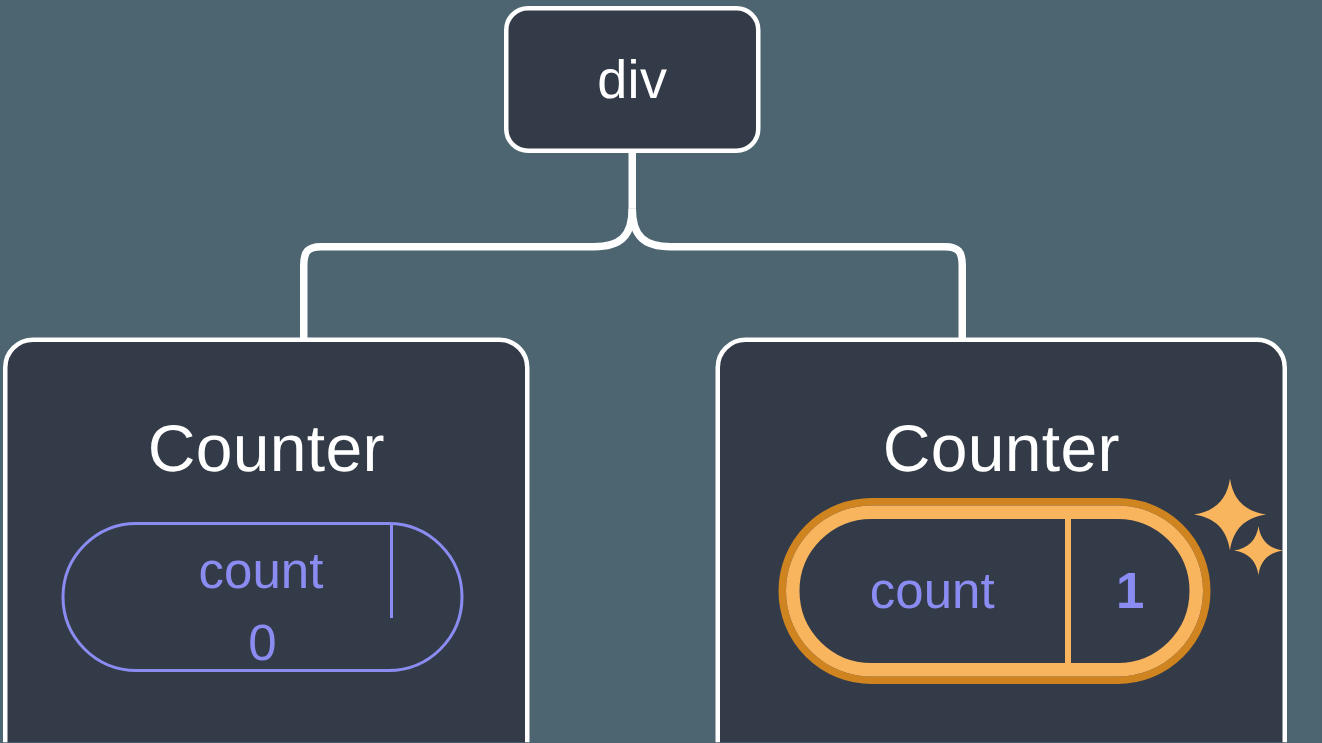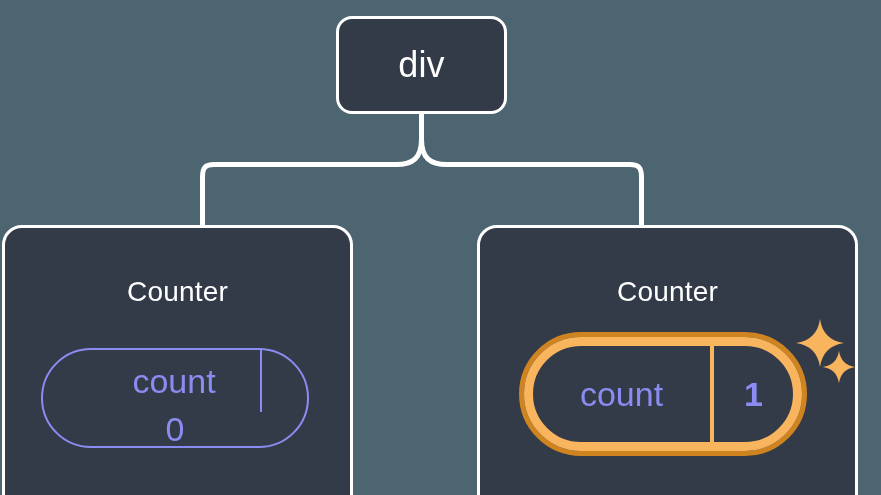--- a/index.html
+++ b/index.html
@@ -27,21 +27,20 @@
   }
   #div-node {
     left: 336px;
     top: 4px;
     width: 171px;
     height: 98px;
     border-radius: 16px;
     display: flex;
     align-items: center;
     justify-content: center;
-    margin-top: 12px;
   }
   #div-node .node-title {
     color: #ffffff;
     font-size: 36px;
     font-weight: 400;
     letter-spacing: 0.2px;
     line-height: 1;
   }
   #counter-left {
     left: 2px;
@@ -57,21 +56,21 @@
     height: 290px;
     border-radius: 20px;
   }
   .card-title {
     position: absolute;
     left: 0;
     right: 0;
     top: 50px;
     text-align: center;
     color: #ffffff;
-    font-size: 28px;
+    font-size: 44px;
     font-weight: 400;
     letter-spacing: 0.2px;
     line-height: 1;
   }
   
   .pill {
     position: absolute;
     box-sizing: border-box;
     display: flex;
     align-items: center;

